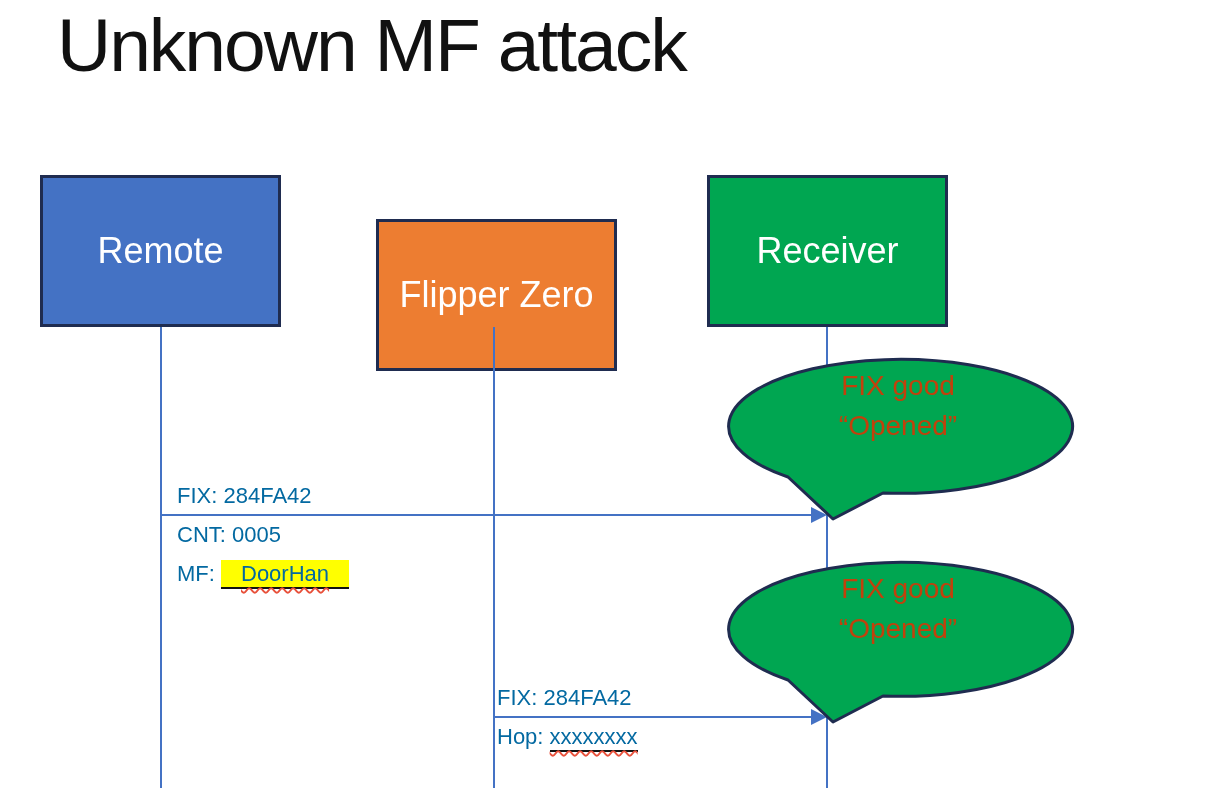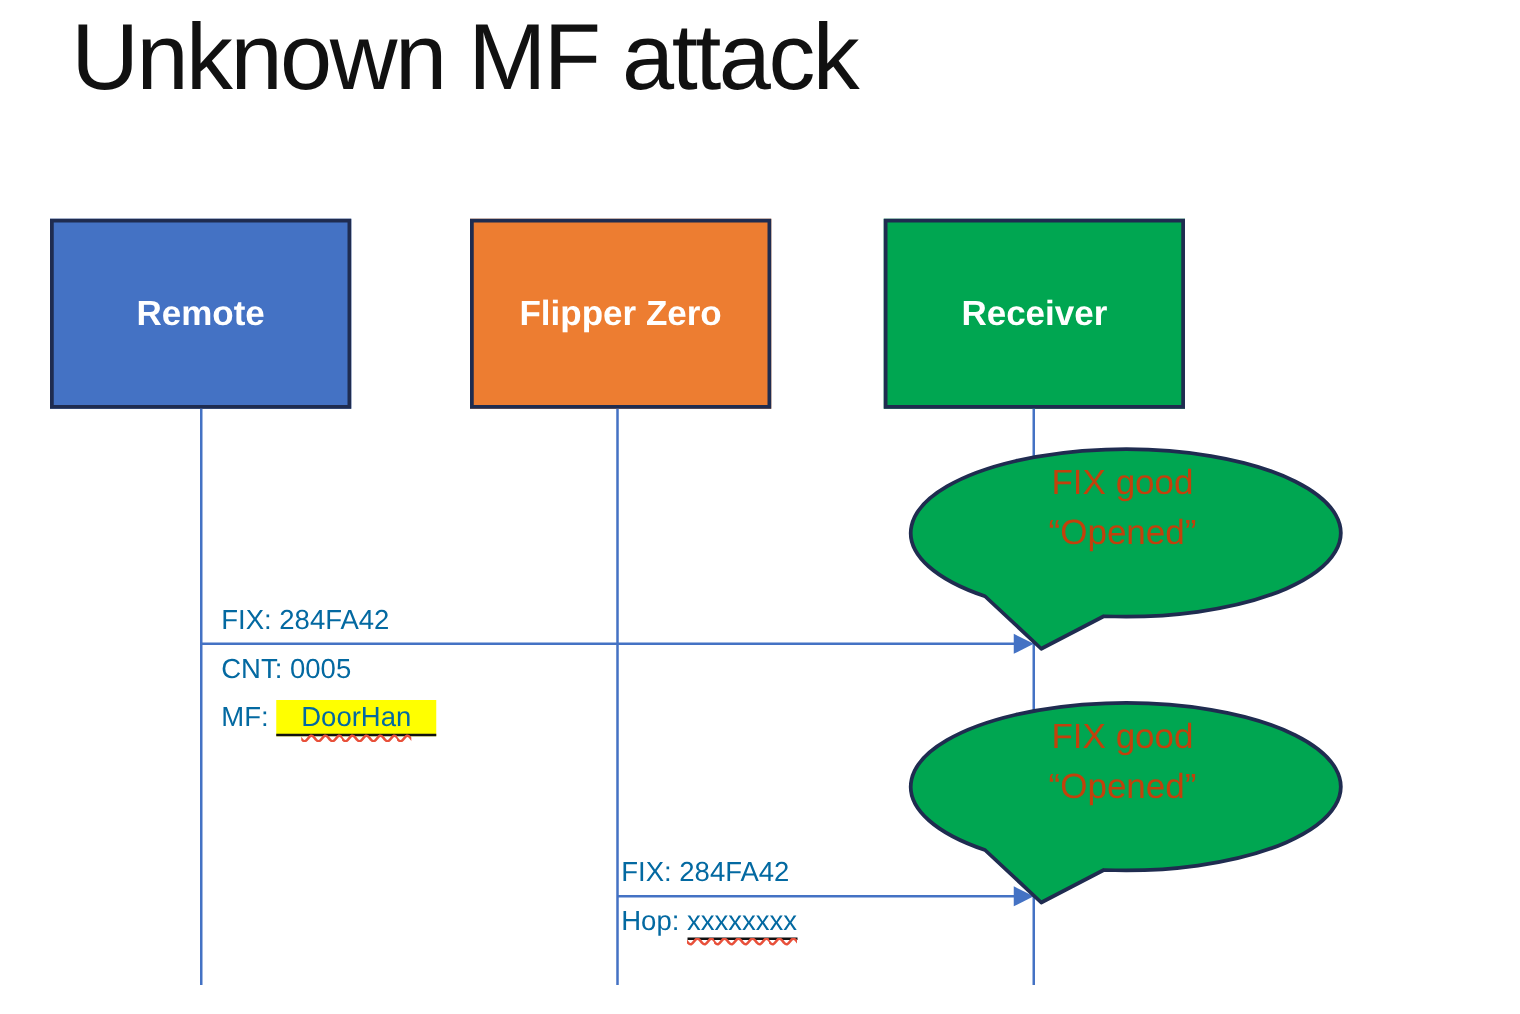--- a/index.html
+++ b/index.html
@@ -27,26 +27,25 @@
     top: 175px;
     width: 241px;
     height: 152px;
     border: 3px solid #1F2C50;
     display: flex;
     align-items: center;
     justify-content: center;
   }
   .actor-box .actor-label {
     color: #ffffff;
-    font-size: 28px;
+    font-size: 36px;
     white-space: nowrap;
-    font-weight: bold;
   }
   .box-remote   { left: 40px;  background: #4472C4; }
-  .box-flipper  { left: 376px; background: #ED7D31; }
+  .box-flipper  { left: 376px; background: #ED7D31; margin-top: 44px; }
   .box-receiver { left: 707px; background: #00A651; }
 
   .lifeline {
     position: absolute;
     top: 327px;
     width: 2px;
     height: 484px;
     background: #4472C4;
     z-index: 1;
   }

